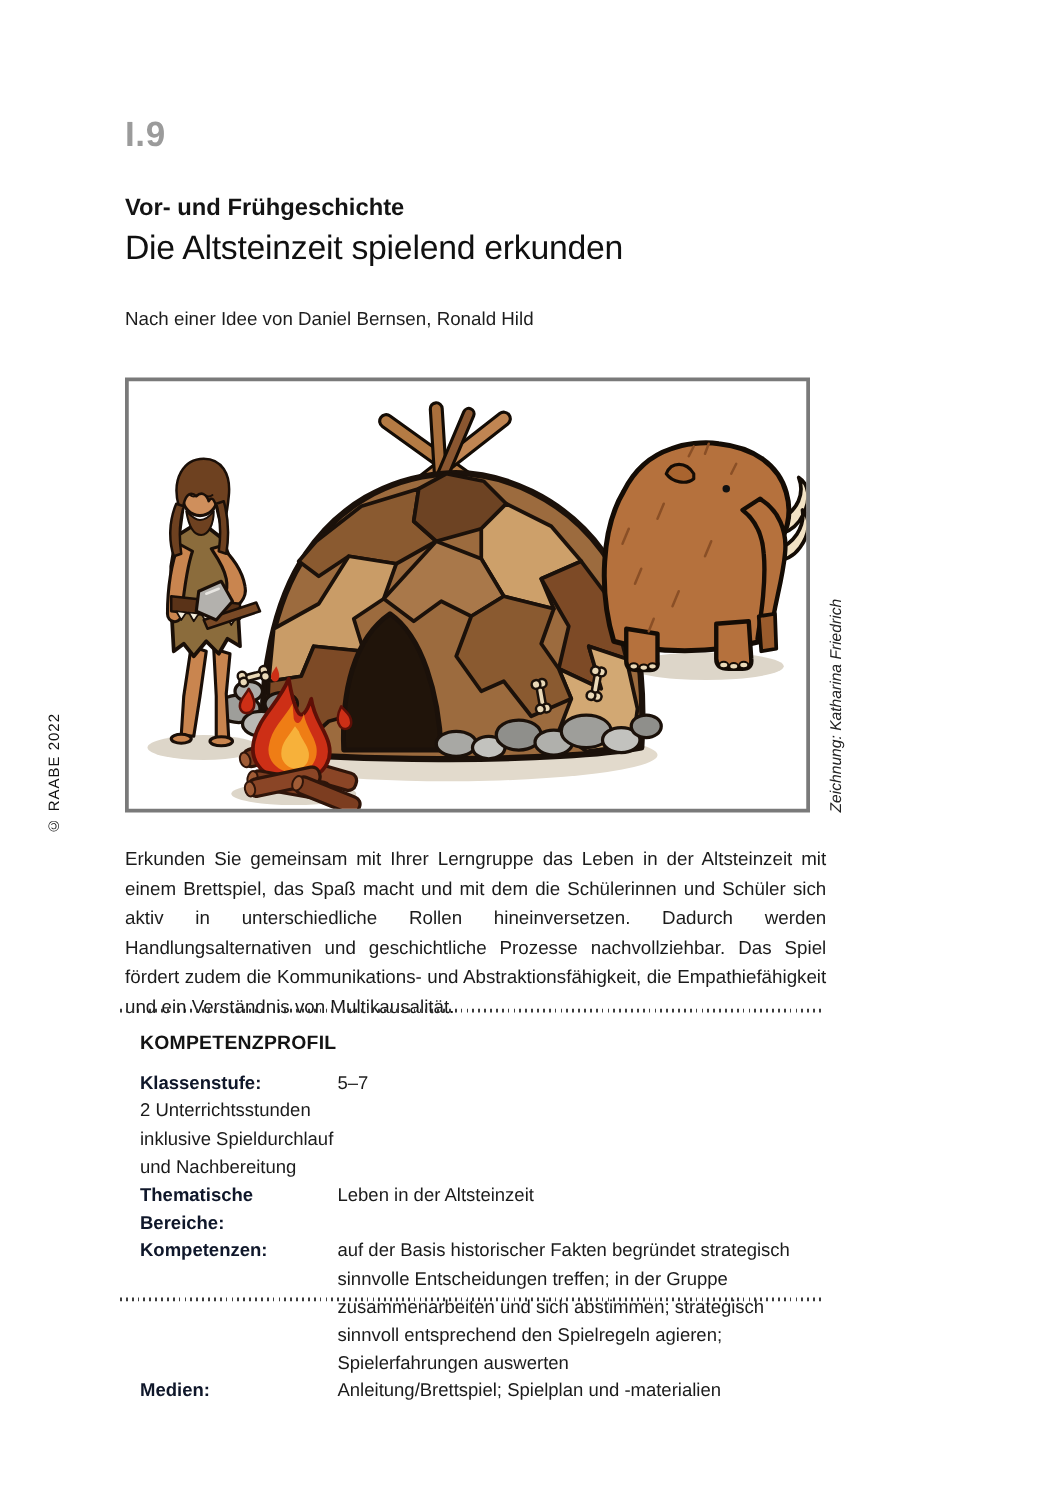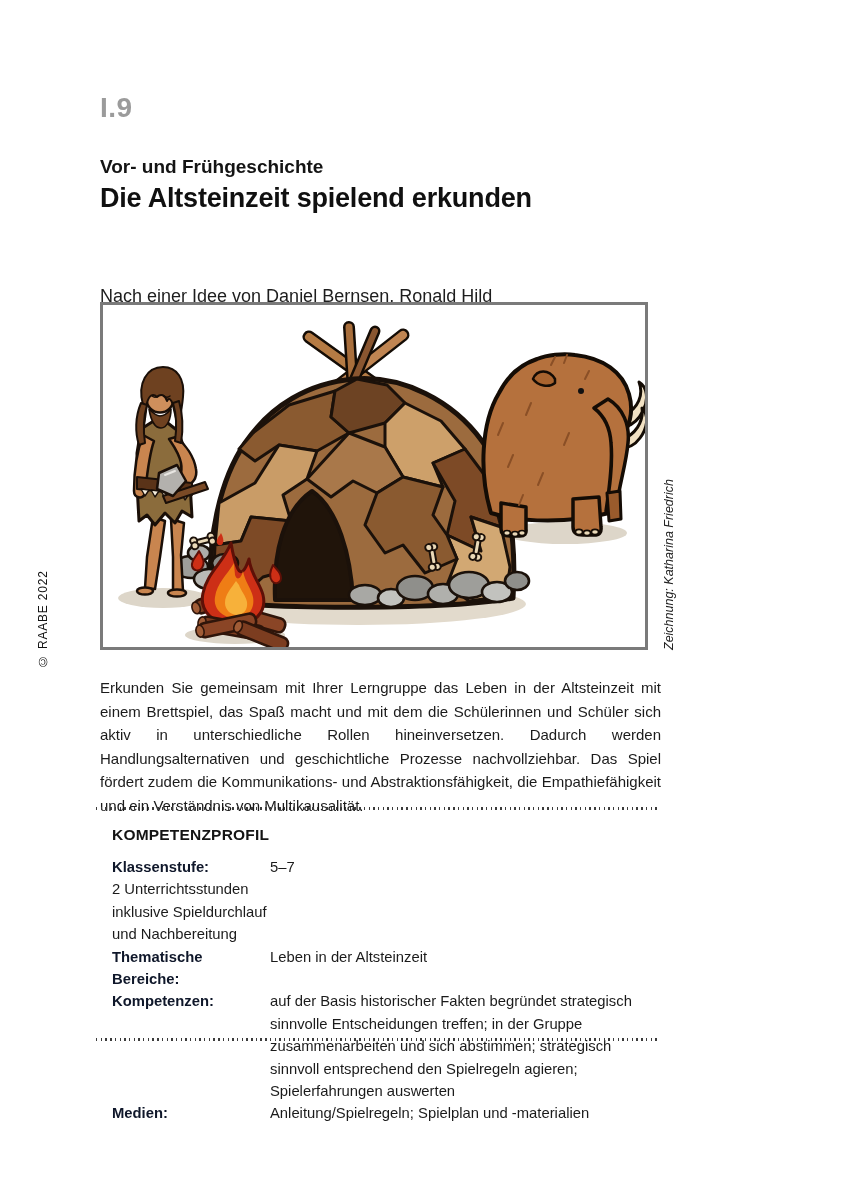--- a/index.html
+++ b/index.html
@@ -1,22 +1,22 @@
 <!DOCTYPE html>
 <html lang="de"><head>
 <meta charset="utf-8">
 <style>
   html,body{margin:0;padding:0;}
   body{width:848px;height:1200px;background:#ffffff;font-family:"Liberation Sans",sans-serif;color:#1c1c1c;position:relative;overflow:hidden;}
   .page{position:relative;width:848px;height:1200px;background:#fff;}
 
   .chapter-code{position:absolute;left:100px;top:92px;font-size:28px;font-weight:bold;color:#9b9b9b;letter-spacing:.5px;}
   .series-title{position:absolute;left:100px;top:156px;font-size:19px;font-weight:bold;color:#141414;margin:0;}
-  .page-title{position:absolute;left:100px;top:183px;font-size:27px;font-weight:bold;color:#101010;margin:0;letter-spacing:-.2px;}
-  .authors{position:absolute;left:100px;top:245px;font-size:18px;line-height:22.5px;color:#1d1d1d;margin-top:40px;}
+  .page-title{position:absolute;left:100px;top:183px;font-size:27px;font-weight:normal;color:#101010;margin:0;letter-spacing:-.2px;}
+  .authors{position:absolute;left:100px;top:245px;font-size:15px;line-height:22.5px;color:#1d1d1d;}
 
   .figure-frame{position:absolute;left:100px;top:302px;width:548px;height:348px;border:3px solid #7a7a7a;box-sizing:border-box;background:#fff;}
   .figure-frame svg{display:block;width:100%;height:100%;}
 
   .vtext{writing-mode:vertical-rl;transform:rotate(180deg);white-space:nowrap;}
   .figure-credit{position:absolute;left:662px;top:500px;height:150px;font-size:12.5px;font-style:italic;color:#222;}
   .copyright{position:absolute;left:36px;top:550px;height:118px;font-size:12px;letter-spacing:.8px;color:#111;}
 
   .intro{position:absolute;left:100px;top:676px;width:561px;font-size:15px;line-height:23.5px;text-align:justify;color:#1b1b1b;margin:0;}
 
@@ -259,19 +259,19 @@
     <div class="profile-row">
       <div class="label">Thematische Bereiche:</div>
       <div class="value">Leben in der Altsteinzeit</div>
     </div>
     <div class="profile-row">
       <div class="label">Kompetenzen:</div>
       <div class="value">auf der Basis historischer Fakten begründet strategisch sinnvolle Entscheidungen treffen; in der Gruppe zusammenarbeiten und sich abstimmen; strategisch sinnvoll entsprechend den Spielregeln agieren; Spielerfahrungen auswerten</div>
     </div>
     <div class="profile-row">
       <div class="label">Medien:</div>
-      <div class="value">Anleitung/Spielregeln; Spielplan und -materialien</div>
+      <div class="value">Anleitung/Brettspiel; Spielplan und -materialien</div>
     </div>
   </div>
 
   <div class="dotted-divider divider-bottom"></div>
 
 </div>
 
 </body></html>

